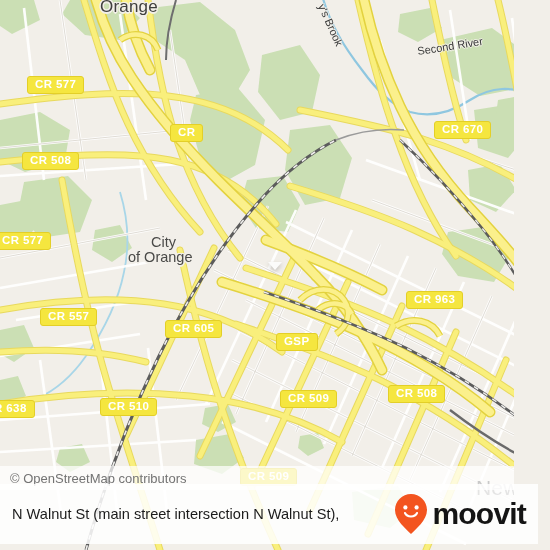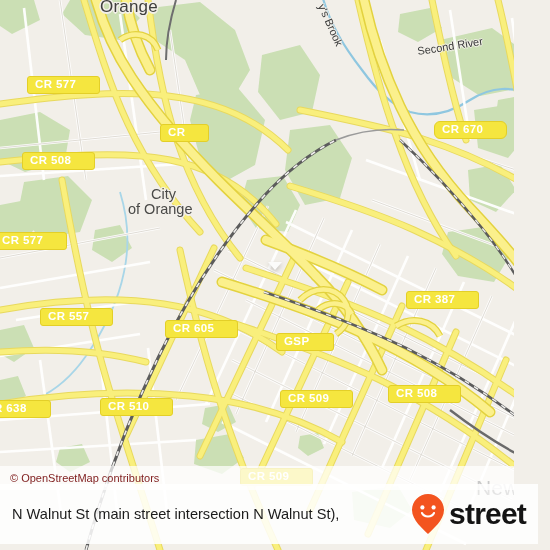--- a/index.html
+++ b/index.html
@@ -29,41 +29,41 @@
   .map-label {
     position: absolute;
     color: #4a4a48;
     font-weight: 400;
     white-space: nowrap;
     text-shadow:
       1.5px 0 #f2efe9, -1.5px 0 #f2efe9, 0 1.5px #f2efe9, 0 -1.5px #f2efe9,
       1px 1px #f2efe9, -1px -1px #f2efe9, 1px -1px #f2efe9, -1px 1px #f2efe9;
   }
   .place-label { font-size: 17px; color: #3f3f3e; letter-spacing: .2px; }
-  .place-label-sm { font-size: 14.5px; color: #4a4a48; }
+  .place-label-sm { font-size: 14.5px; color: #4a4a48; margin-top: 48px; }
   .water-label {
     position: absolute;
     color: #3b3b3b;
     font-size: 11px;
     white-space: nowrap;
     text-shadow:
       1.2px 0 #f2efe9, -1.2px 0 #f2efe9, 0 1.2px #f2efe9, 0 -1.2px #f2efe9;
   }
 
   
   .shield {
     position: absolute;
     background: #f5e63f;
     border: 1.5px solid #e3cf28;
     border-radius: 3px;
     color: #ffffff;
     font-size: 11.5px;
     font-weight: 700;
     letter-spacing: .4px;
-    padding: 2px 23px 3px 7px;
+    padding: 2px 7px 3px 7px;
     line-height: 11px;
     white-space: nowrap;
     box-sizing: border-box;
     text-align: center;
   }
 
   
   #popup-card {
     position: absolute;
     left: 190px;
@@ -109,22 +109,22 @@
     position: absolute;
     left: 0;
     top: 466px;
     width: 550px;
     height: 24px;
     background: rgba(255,255,255,0.72);
     display: flex;
     align-items: center;
     box-sizing: border-box;
     padding-left: 10px;
-    font-size: 11px;
-    color: #7f1d1d;
+    font-size: 13px;
+    color: #737373;
   }
 
   
   #footer {
     position: absolute;
     left: 0;
     top: 484px;
     width: 538px;
     height: 60px;
     background: rgba(255,255,255,0.86);
@@ -368,26 +368,26 @@
     <div class="map-label place-label-sm" style="left:151px; top:186px;">City</div>
     <div class="map-label place-label-sm" style="left:128px; top:201px;">of Orange</div>
     <div class="map-label place-label" style="left:476px; top:476px; font-size:21px;">Newark</div>
 
     <div class="water-label" style="left:417px; top:40px; transform:rotate(-9deg);">Second River</div>
     <div class="water-label" style="left:327px; top:2px; transform:rotate(66deg); transform-origin:left top;">y's Brook</div>
 
     <div class="shield" style="left:27px; top:76px;">CR 577</div>
     <div class="shield" style="left:22px; top:152px;">CR 508</div>
     <div class="shield" style="left:-6px; top:232px;">CR 577</div>
-    <div class="shield" style="left:160px; top:124px;">CR</div>
-    <div class="shield" style="left:434px; top:121px;border-radius:6px;">CR 670</div>
+    <div class="shield" style="left:170px; top:124px;">CR</div>
+    <div class="shield" style="left:434px; top:121px;">CR 670</div>
     <div class="shield" style="left:40px; top:308px;">CR 557</div>
     <div class="shield" style="left:165px; top:320px;text-align:right;">CR 605</div>
     <div class="shield" style="left:276px; top:333px;">GSP</div>
-    <div class="shield" style="left:406px; top:291px;">CR 387</div>
+    <div class="shield" style="left:406px; top:291px;">CR 963</div>
     <div class="shield" style="left:532px; top:286px;">N</div>
     <div class="shield" style="left:100px; top:398px;text-align:center;">CR 510</div>
     <div class="shield" style="left:280px; top:390px;">CR 509</div>
     <div class="shield" style="left:388px; top:385px;">CR 508</div>
     <div class="shield" style="left:-14px; top:400px;">R 638</div>
     <div class="shield" style="left:240px; top:468px;">CR 509</div>
 
     <div id="popup-tail"></div>
 
     <div id="attribution">
@@ -399,17 +399,17 @@
     <div id="footer-address">
       <div>N Walnut St (main street intersection N Walnut St),</div>
     </div>
     <div id="brand">
       <svg width="34" height="42" viewBox="0 0 34 42">
         <path d="M17 1 C 8.2 1, 1 8.2, 1 17 C 1 27, 12 36, 17 41 C 22 36, 33 27, 33 17 C 33 8.2, 25.8 1, 17 1 Z" fill="#f3541f"></path>
         <circle cx="11.4" cy="14.4" r="2.1" fill="#ffffff"></circle>
         <circle cx="22.6" cy="14.4" r="2.1" fill="#ffffff"></circle>
         <path d="M11 20 C 13 24.6, 21 24.6, 23 20" fill="none" stroke="#ffffff" stroke-width="2.1" stroke-linecap="round"></path>
       </svg>
-      <span id="brand-name">street</span>
+      <span id="brand-name">moovit</span>
     </div>
   </div>
 
 </div>
 
 </body></html>

